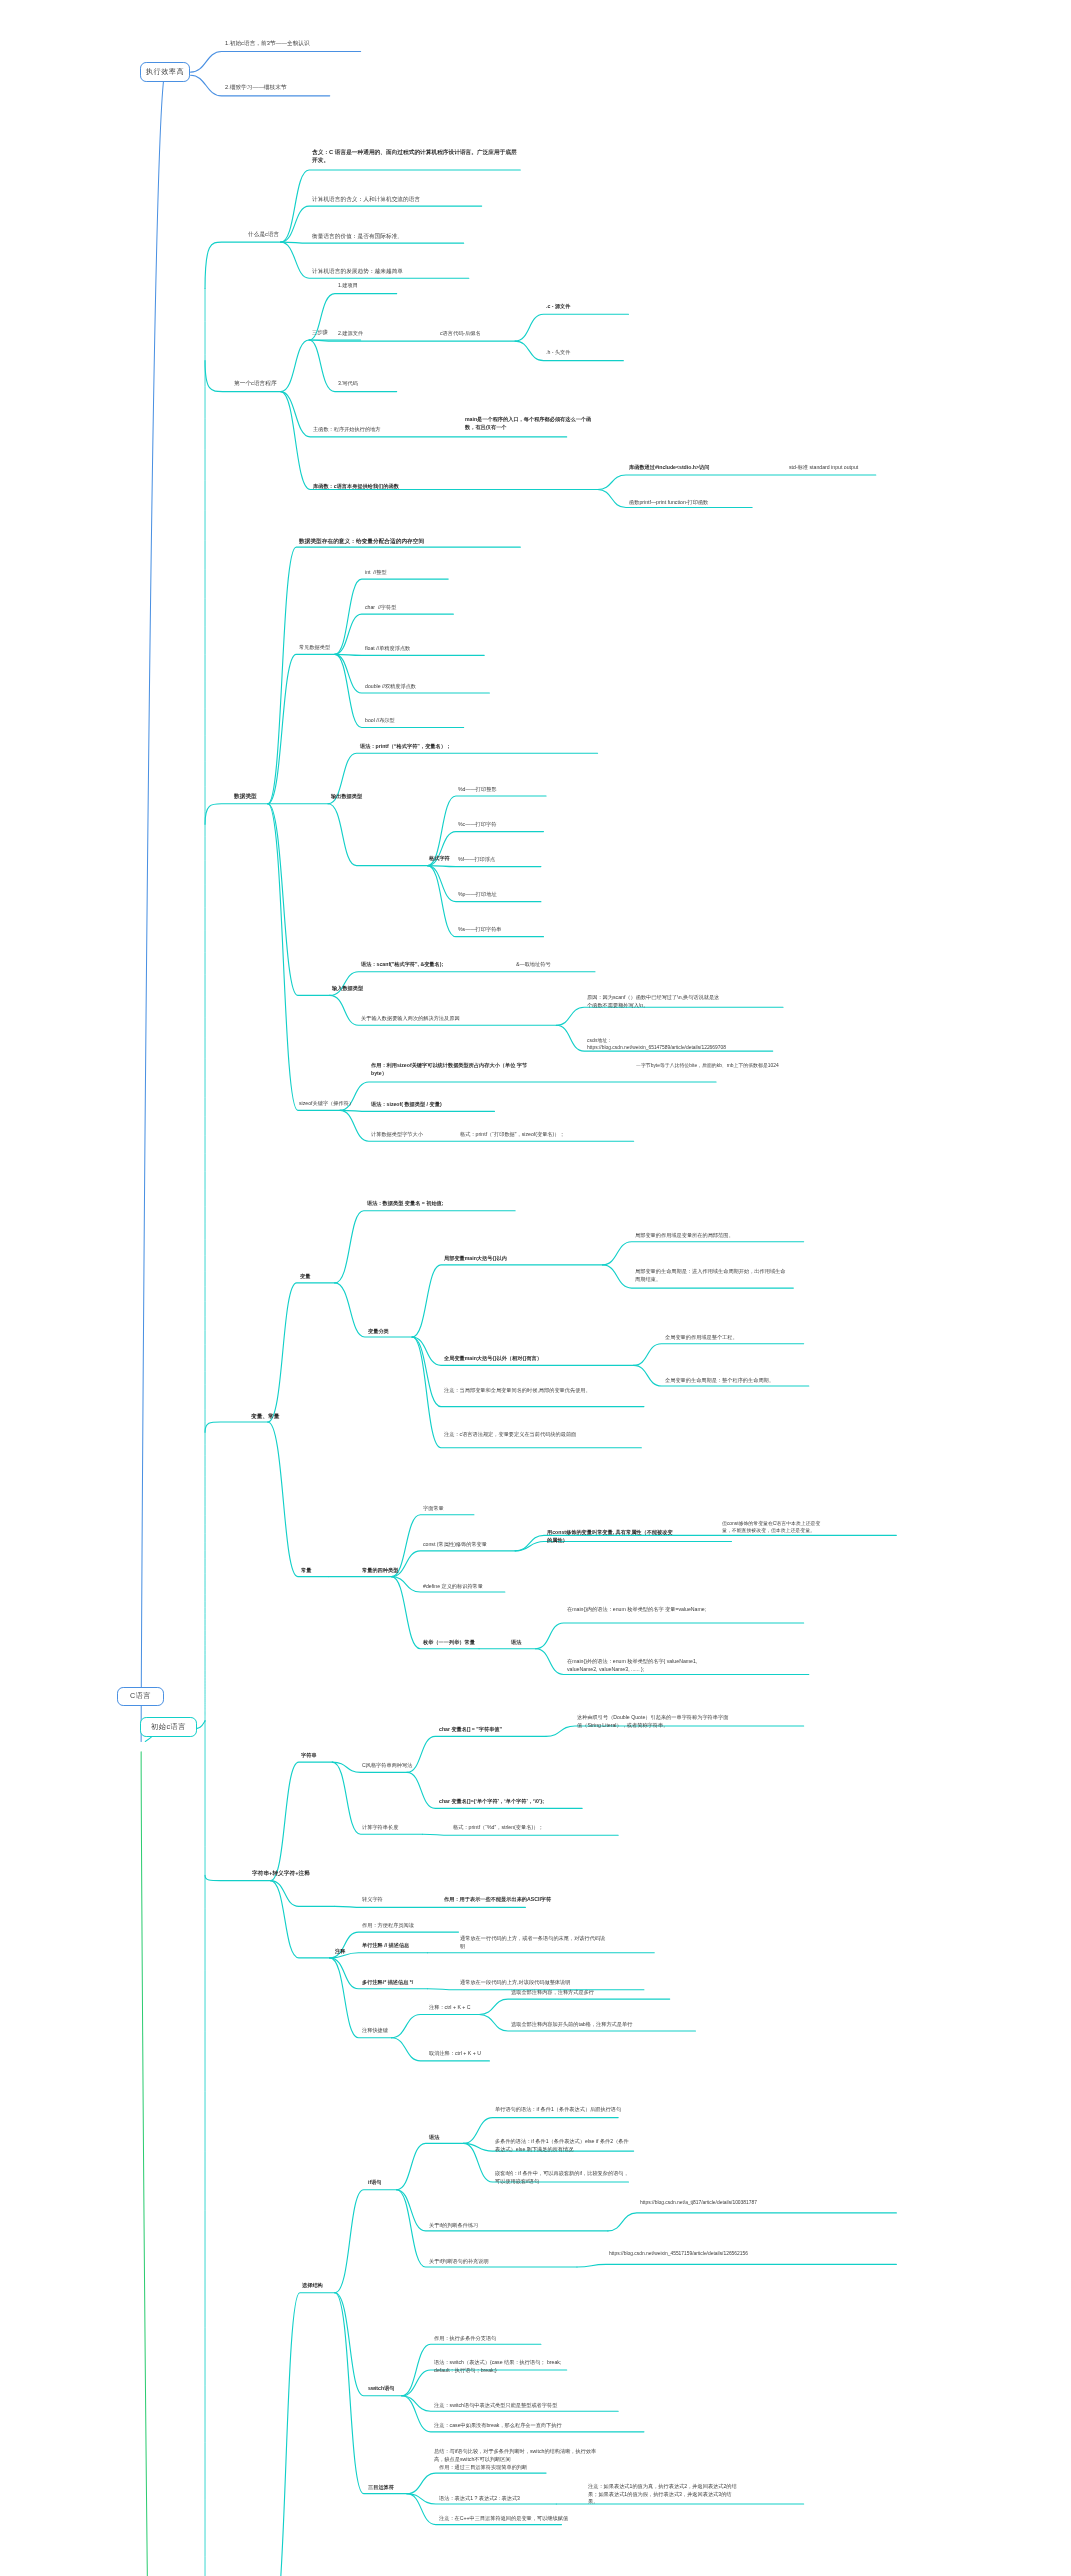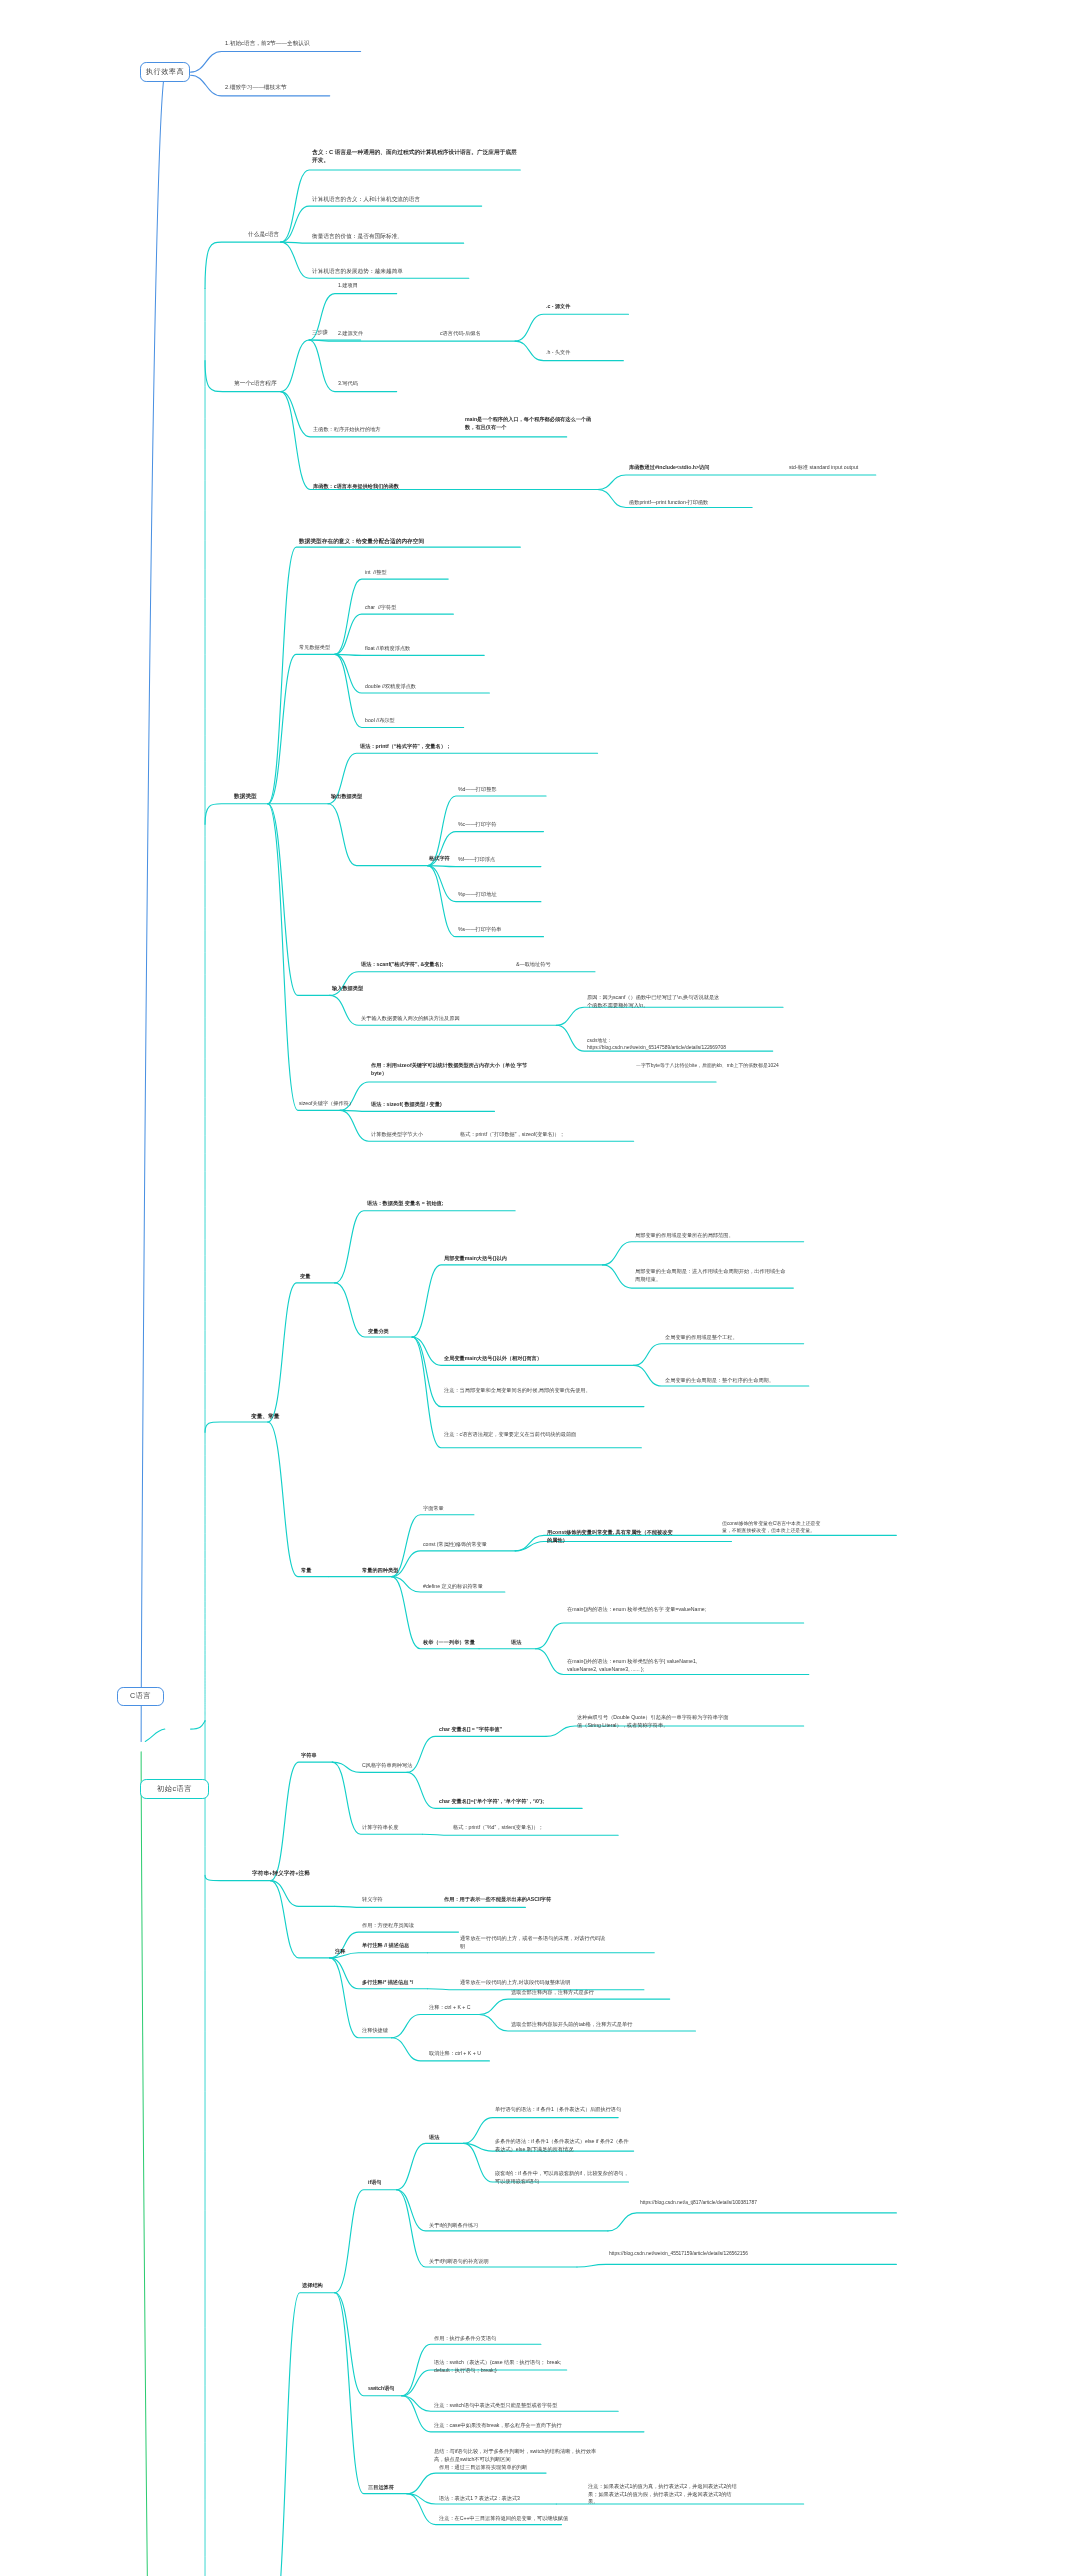--- a/index.html
+++ b/index.html
@@ -215,21 +215,21 @@
   </svg>
 
   <div class="capsule root" style="left:117px; top:1687px; width:47px; height:18.5px;">
     <span>C语言</span>
   </div>
 
   <div class="capsule blue" style="left:140px; top:62px; width:50px; height:19.6px;">
     <span>执行效率高</span>
   </div>
 
-  <div class="capsule" style="left:140px; top:1779px; width:69px; height:19.6px; border-color:#12cfc8;">
+  <div class="capsule" style="left:140px; top:1717px; width:57px; height:19.6px; border-color:#12cfc8;">
     <span>初始c语言</span>
   </div>
 
   <div class="node l2" style="left:224px; top:39px;">1.初始c语言，前3节——全貌认识</div>
   <div class="node l2" style="left:224px; top:83px;">2.细致学习——细枝末节</div>
 
   <div class="node l2" style="left:247px; top:230px;">什么是c语言</div>
   <div class="node l2 bold" style="left:311px; top:148px; width:211px;">含义：C 语言是一种通用的、面向过程式的计算机程序设计语言。广泛应用于底层开发。</div>
   <div class="node l2" style="left:311px; top:195px; width:175px;">计算机语言的含义：人和计算机交流的语言</div>
   <div class="node l2" style="left:311px; top:232px; width:155px;">衡量语言的价值：是否有国际标准。</div>

